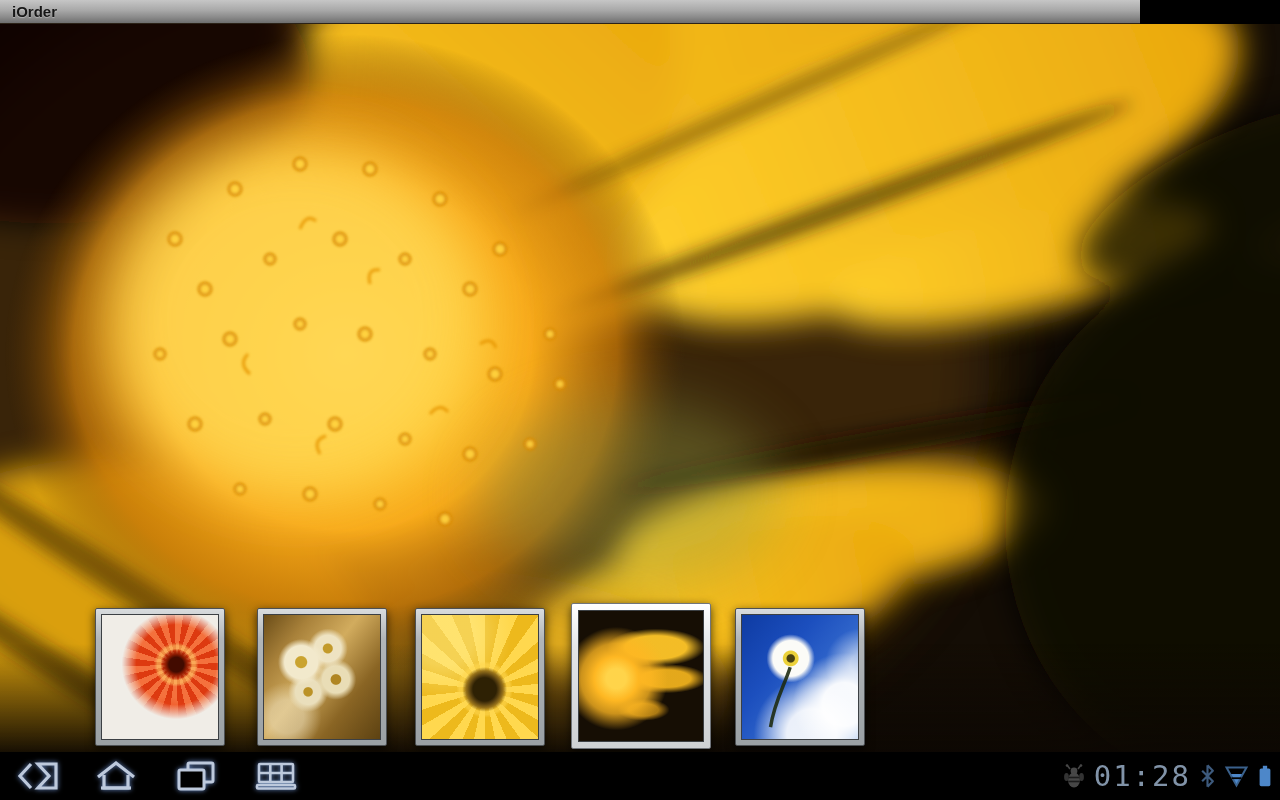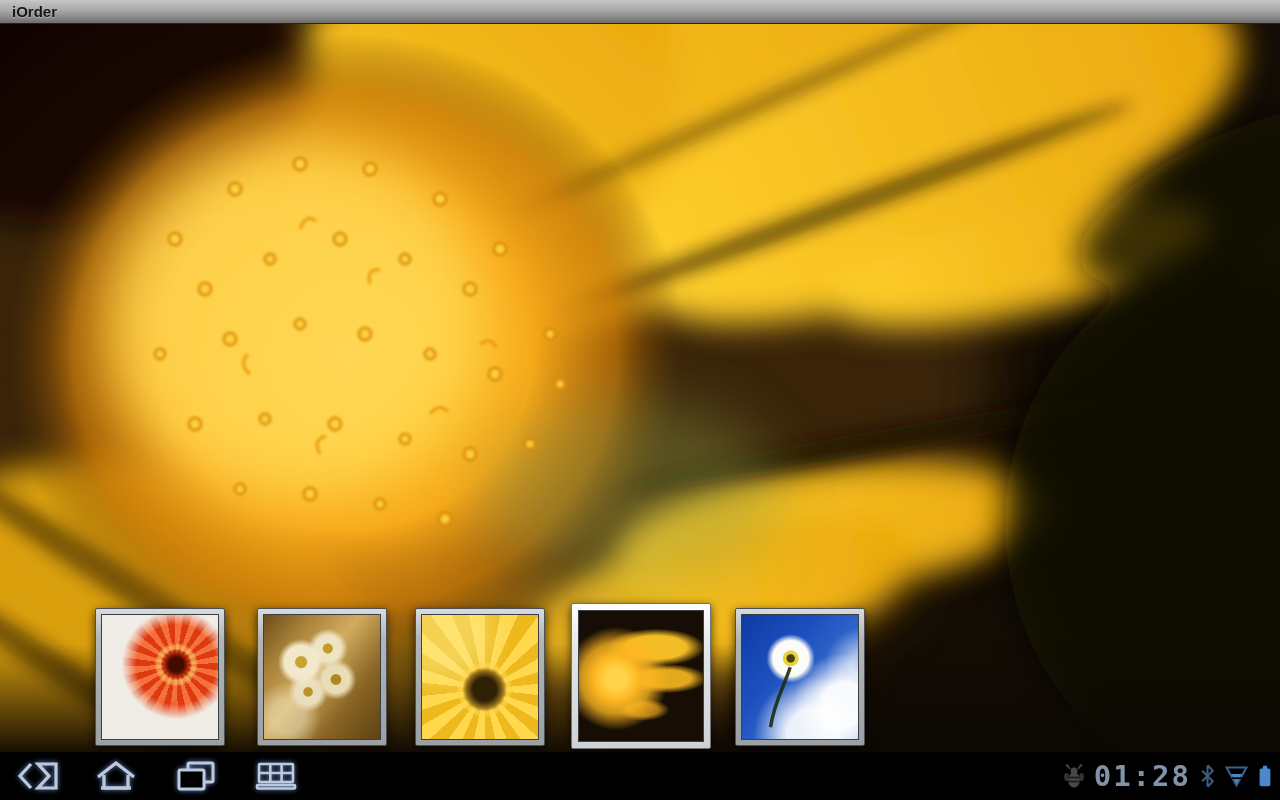--- a/index.html
+++ b/index.html
@@ -1,21 +1,21 @@
 <!DOCTYPE html>
 <html><head>
 <meta charset="utf-8">
 <style>
   html,body{margin:0;padding:0;background:#000;}
   *{box-sizing:border-box;}
   .screen{position:relative;width:1280px;height:800px;overflow:hidden;background:#000;
           font-family:"Liberation Sans",sans-serif;}
 
   
-  .titlebar{position:absolute;top:0;left:0;width:1280px;height:24px;
+  .titlebar{position:absolute;top:0;left:0;width:1140px;height:24px;
     background:linear-gradient(180deg,#c6c6c6 0%,#a8a8a8 45%,#8a8a8a 75%,#6e6e6e 100%);
     border-bottom:1px solid #2b2217;}
   .titlebar .app-title{display:inline-block;padding-left:12px;line-height:23px;
     font-size:15px;font-weight:bold;color:#161616;
     text-shadow:0 1px 1px rgba(255,255,255,.35);}
 
   
   .photo{position:absolute;top:24px;left:0;width:1280px;height:728px;background:#120c05;}
   .photo svg.scene{display:block;width:100%;height:100%;}
 
@@ -64,21 +64,21 @@
     radial-gradient(circle at 103% 40%, rgba(255,255,255,.55) 0 8%, rgba(255,255,255,0) 26%),
     linear-gradient(128deg,#0e3ba3 0%,#1c4fbe 35%,#3268cc 62%,#5e8ed9 85%,#7da8e4 100%);}
   .stem{position:absolute;left:0;top:0;width:100%;height:100%;}
 
   
   .navbar{position:absolute;left:0;bottom:0;width:1280px;height:48px;background:#000;}
   .nav-left{position:absolute;left:12px;top:0;height:48px;display:flex;align-items:center;gap:32px;}
   .nav-btn{width:48px;height:40px;display:flex;align-items:center;justify-content:center;cursor:pointer;}
   .nav-btn svg{filter:drop-shadow(0 0 2.5px rgba(125,165,235,.85));}
   .status{position:absolute;right:8px;top:0;height:48px;display:flex;align-items:center;gap:9px;}
-  .clock{font-family:"DejaVu Sans Mono",monospace;font-weight:bold;font-size:29px;
+  .clock{font-family:"DejaVu Sans Mono",monospace;font-weight:normal;font-size:29px;
          color:#8193a8;letter-spacing:2px;line-height:48px;}
 </style>
 </head>
 <body>
 
 <div class="screen">
 
   <div class="titlebar">
     <span class="app-title">iOrder</span>
   </div>

